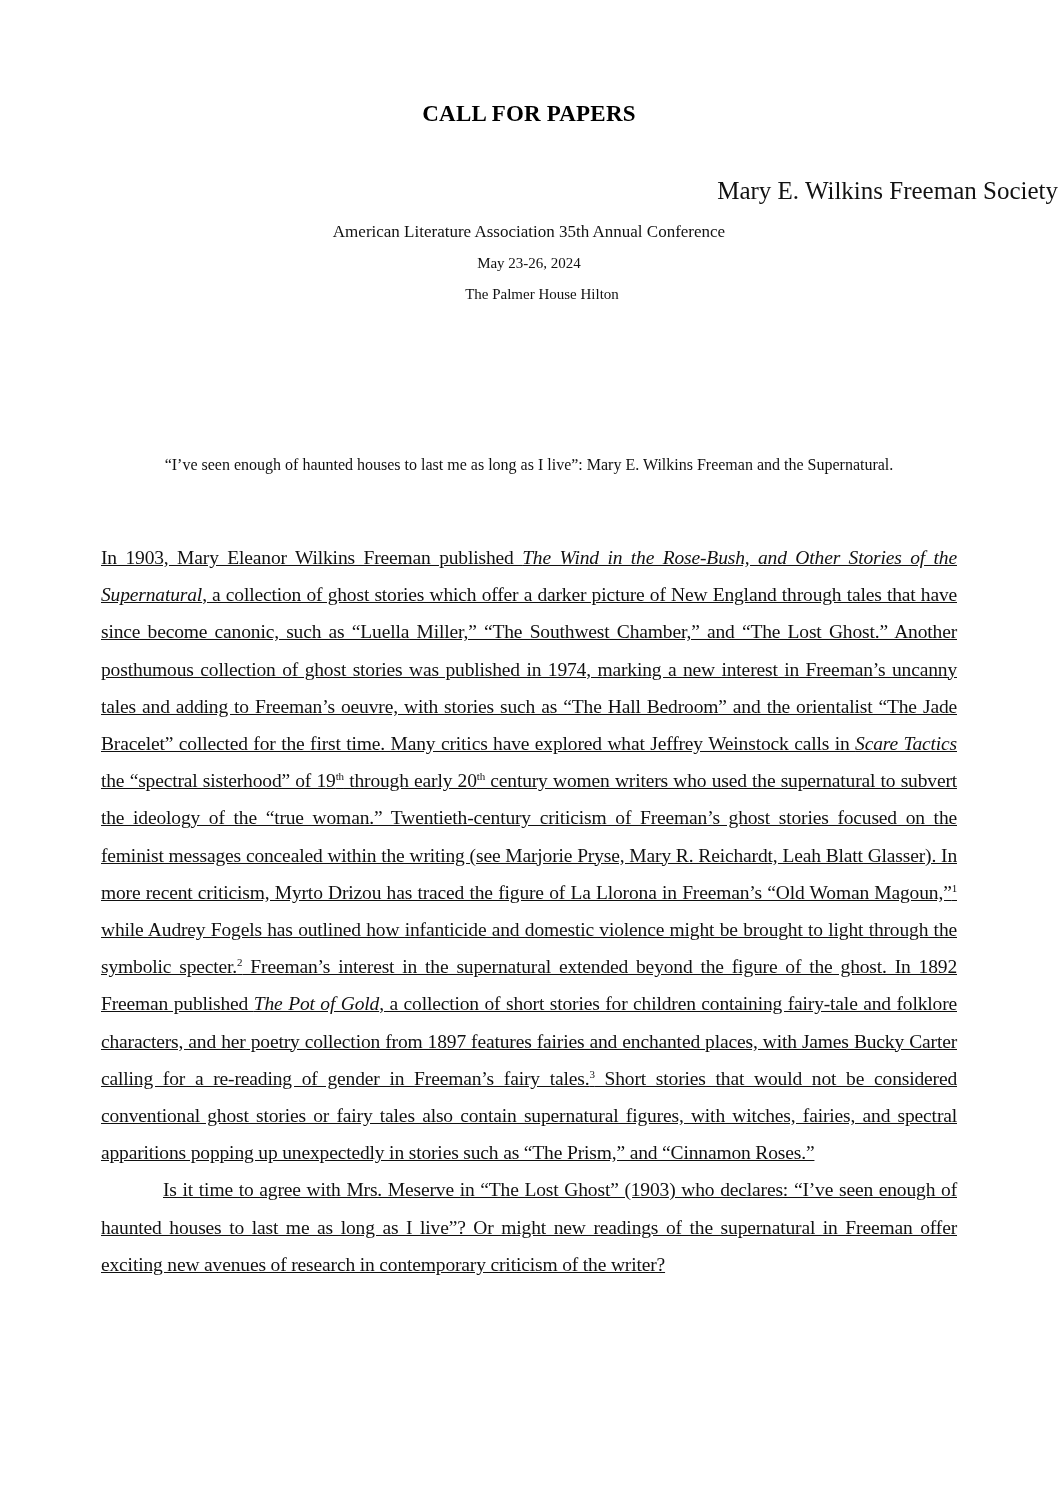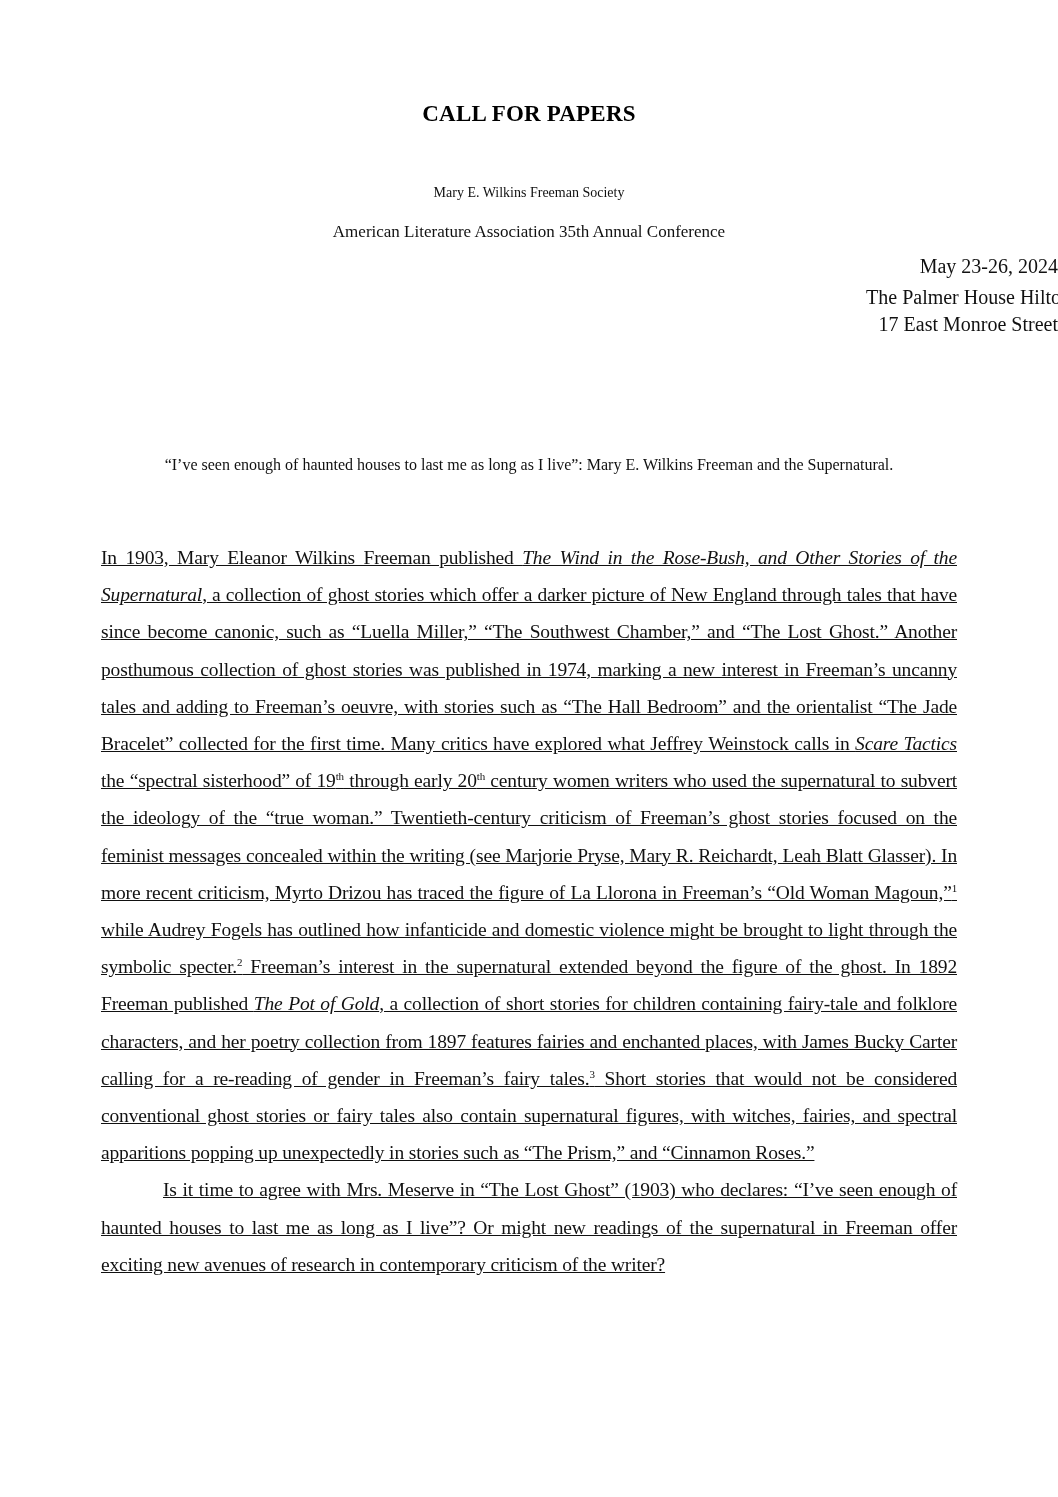--- a/index.html
+++ b/index.html
@@ -2,23 +2,23 @@
 <html><head>
   <meta charset="utf-8">
   <style>
     html, body { margin: 0; padding: 0; background: #ffffff; }
     body { width: 1058px; height: 1497px; overflow: hidden; position: relative;
       font-family: "Liberation Serif", "DejaVu Serif", serif; color: #111111; }
     .page { position: absolute; left: 0; top: 0; width: 944px; height: 1497px; background: #fff; }
     .title { position: absolute; left: 0; width: 1058px; top: 101px; text-align: center;
       font-weight: bold; font-size: 23px; letter-spacing: 0.2px; color: #000; }
     .header-block { position: absolute; left: 0; width: 1058px; text-align: center; }
-    .society { top: 185px; font-size: 14px; }
+    .society { top: 177px; font-size: 25px; text-align: right; }
     .ala { top: 222px; font-size: 17px; }
-    .hline { font-size: 20px; text-align: right; }
+    .hline { font-size: 15px; }
     .dates { top: 255px; }
     .venue { top: 286px; padding-left: 13px; }
     .street { top: 313px; }
     .city { top: 343px; }
     .subtitle { position: absolute; left: 101px; width: 856px; top: 446px; text-align: center;
       font-size: 16px; line-height: 38px; }
     .body-text { position: absolute; left: 101px; width: 856px; top: 539px;
       font-size: 19.5px; line-height: 37.2px; text-align: justify; letter-spacing: -0.15px; text-decoration: underline; }
     .body-text p { margin: 0; }
     .body-text p.indent { text-indent: 62px; }
@@ -28,21 +28,20 @@
 </head>
 <body>
 
 <div class="page">
   <div class="title">CALL FOR PAPERS</div>
 
   <div class="header-block society">Mary E. Wilkins Freeman Society</div>
   <div class="header-block ala">American Literature Association 35th Annual Conference</div>
   <div class="header-block hline dates">May 23-26, 2024</div>
   <div class="header-block hline venue">The Palmer House Hilton</div>
-  <div class="header-block hline street">17 East Monroe Street</div>
 
   <div class="subtitle">“I’ve seen enough of haunted houses to last me as long as I live”: Mary E. Wilkins Freeman and the Supernatural.</div>
 
   <div class="body-text">
     <p><span>In 1903, Mary Eleanor Wilkins Freeman published </span><i>The Wind in the Rose-Bush, and Other Stories of the Supernatural</i><span>, a collection of ghost stories which offer a darker picture of New England through tales that have since become canonic, such as “Luella Miller,” “The Southwest Chamber,” and “The Lost Ghost.” Another posthumous collection of ghost stories was published in 1974, marking a new interest in Freeman’s uncanny tales and adding to Freeman’s oeuvre, with stories such as “The Hall Bedroom” and the orientalist “The Jade Bracelet” collected for the first time. Many critics have explored what Jeffrey Weinstock calls in </span><i>Scare Tactics</i><span> the “spectral sisterhood” of 19</span><sup>th</sup><span> through early 20</span><sup>th</sup><span> century women writers who used the supernatural to subvert the ideology of the “true woman.” Twentieth-century criticism of Freeman’s ghost stories focused on the feminist messages concealed within the writing (see Marjorie Pryse, Mary R. Reichardt, Leah Blatt Glasser). In more recent criticism, Myrto Drizou has traced the figure of La Llorona in Freeman’s “Old Woman Magoun,”</span><sup>1</sup><span> while Audrey Fogels has outlined how infanticide and domestic violence might be brought to light through the symbolic specter.</span><sup>2</sup><span> Freeman’s interest in the supernatural extended beyond the figure of the ghost. In 1892 Freeman published </span><i>The Pot of Gold</i><span>, a collection of short stories for children containing fairy-tale and folklore characters, and her poetry collection from 1897 features fairies and enchanted places, with James Bucky Carter calling for a re-reading of gender in Freeman’s fairy tales.</span><sup>3</sup><span> Short stories that would not be considered conventional ghost stories or fairy tales also contain supernatural figures, with witches, fairies, and spectral apparitions popping up unexpectedly in stories such as “The Prism,” and “Cinnamon Roses.”</span></p>
     <p class="indent">Is it time to agree with Mrs. Meserve in “The Lost Ghost” (1903) who declares: “I’ve seen enough of haunted houses to last me as long as I live”? Or might new readings of the supernatural in Freeman offer exciting new avenues of research in contemporary criticism of the writer?</p>
   </div>
 </div>
 
 </body></html>

